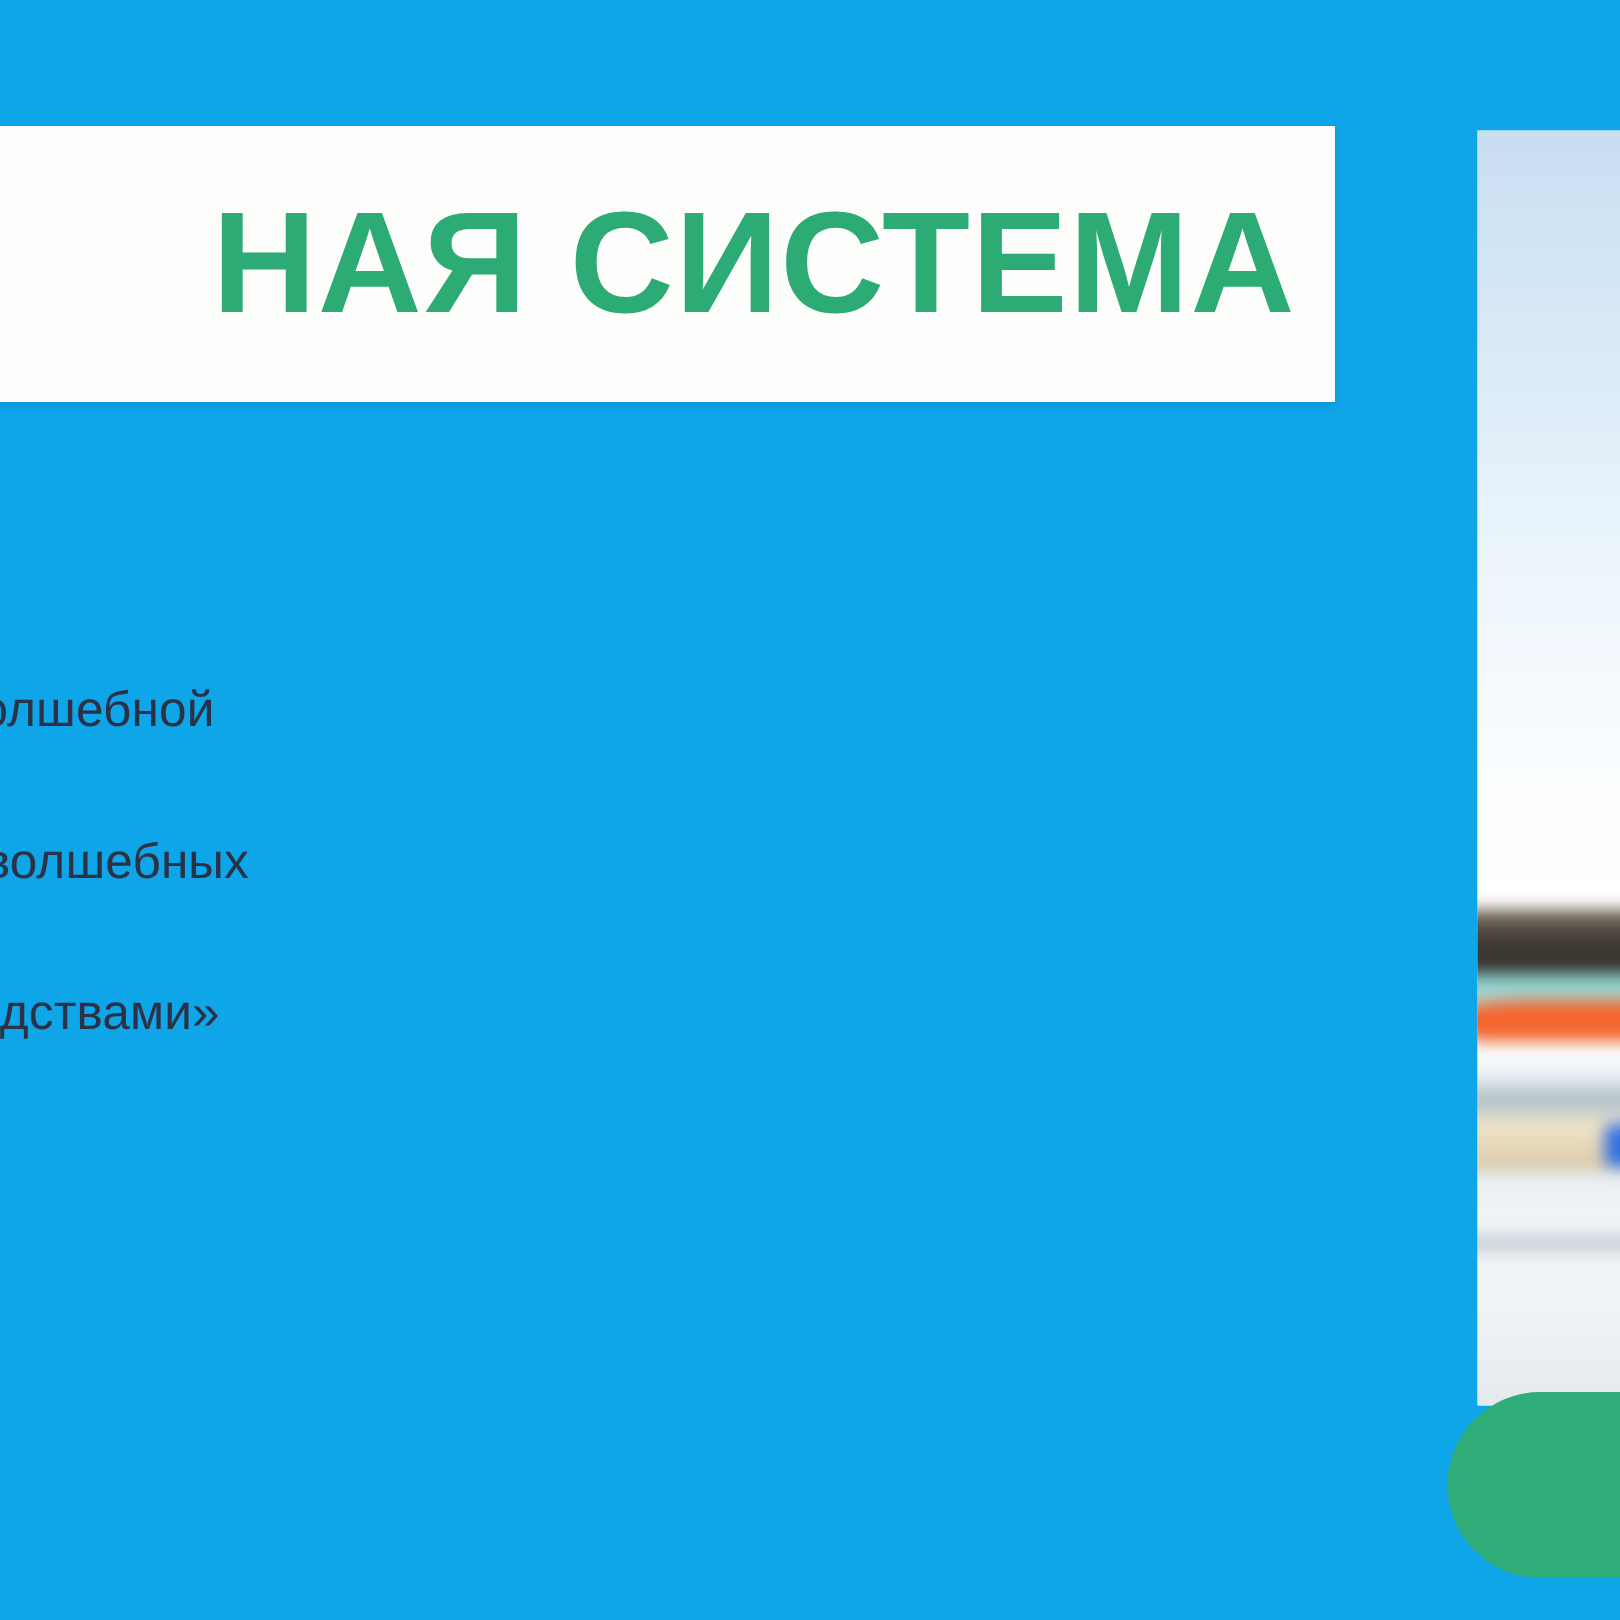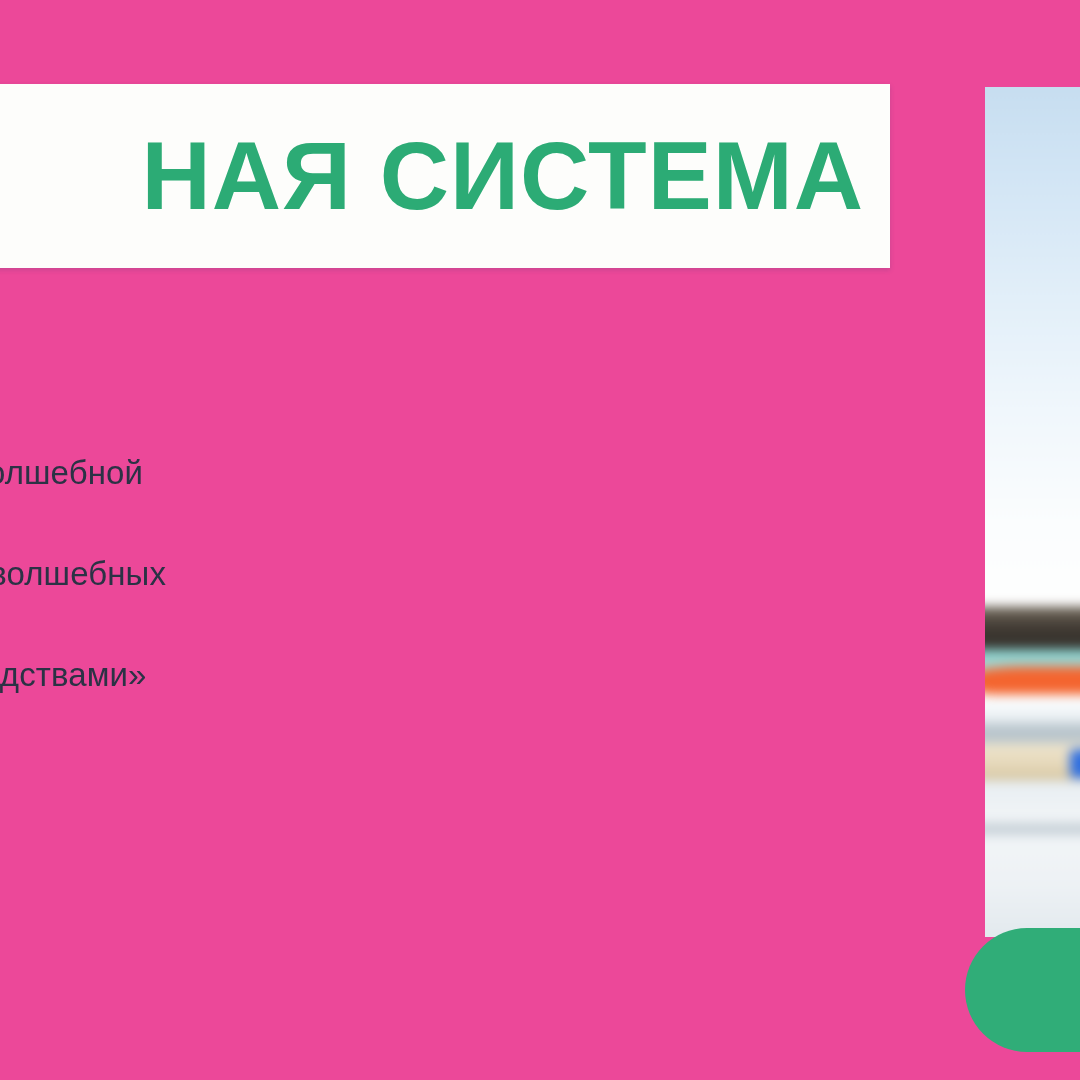--- a/index.html
+++ b/index.html
@@ -11,21 +11,21 @@
   }
   body {
     font-family: "Liberation Sans", sans-serif;
     background: #8ba4e8;
     position: relative;
   }
 
   #slide {
     position: absolute;
     inset: 0;
-    background: #ec4899;
+    background: #0ea5e9;
     overflow: hidden;
   }
 
   
   #title-card {
     position: absolute;
     left: -260px;
     top: 84px;
     width: 1150px;
     height: 184px;

